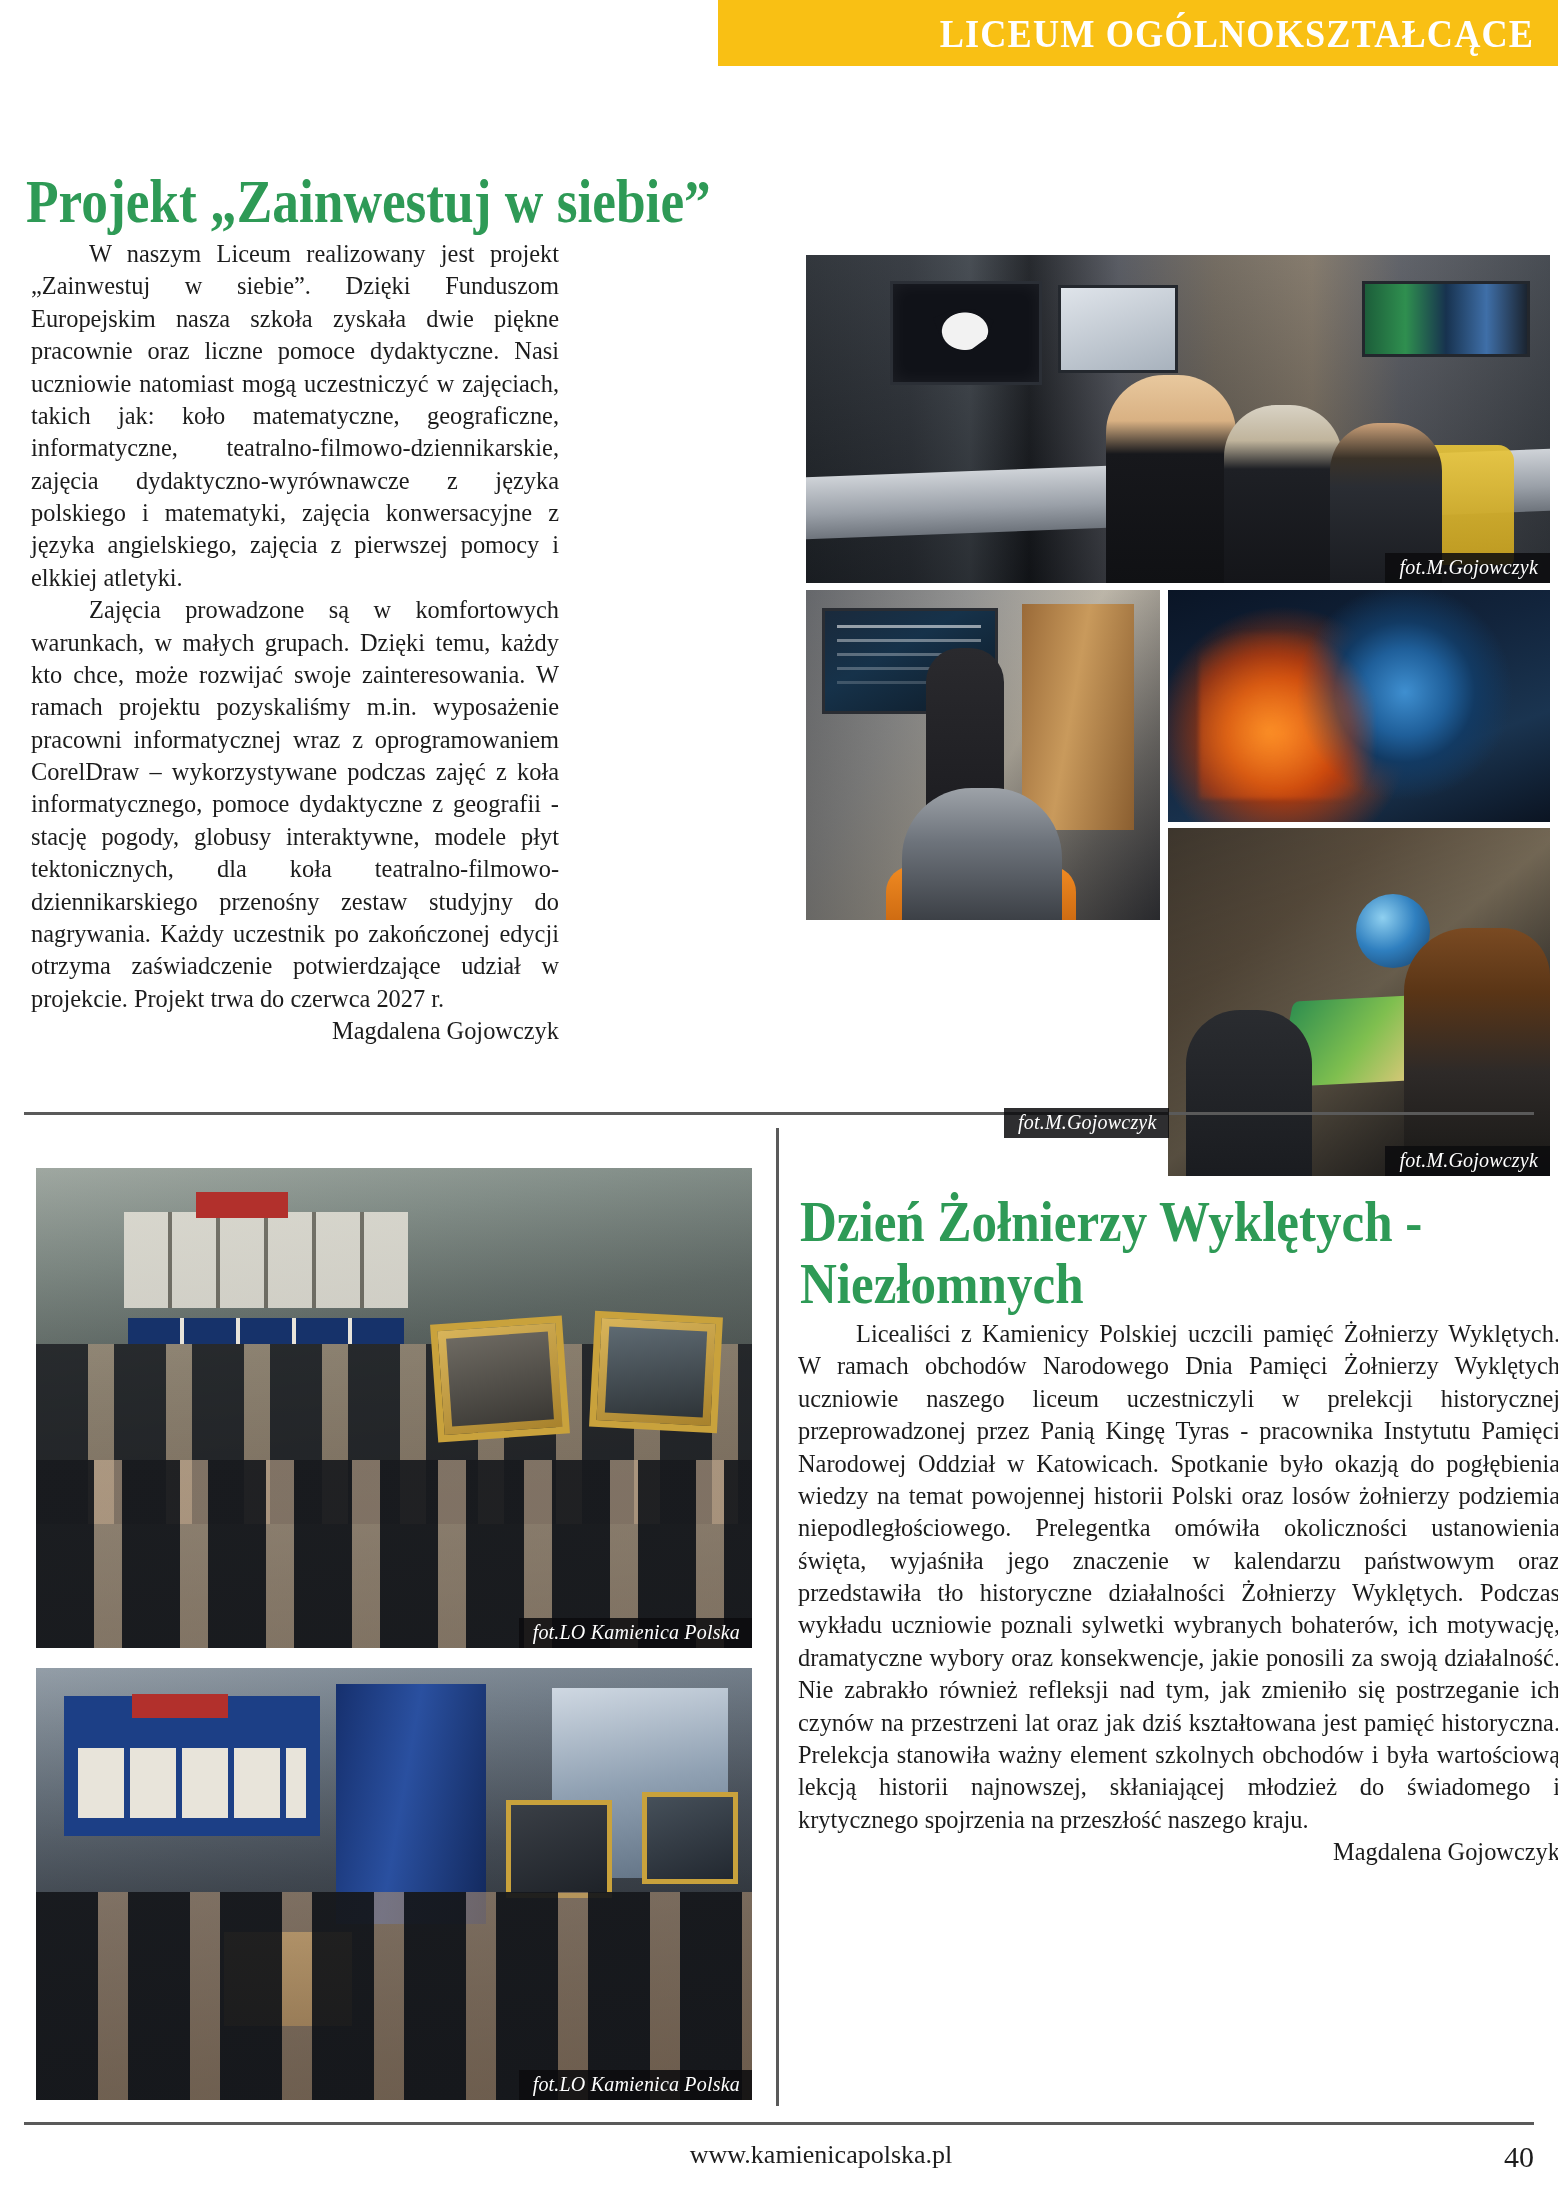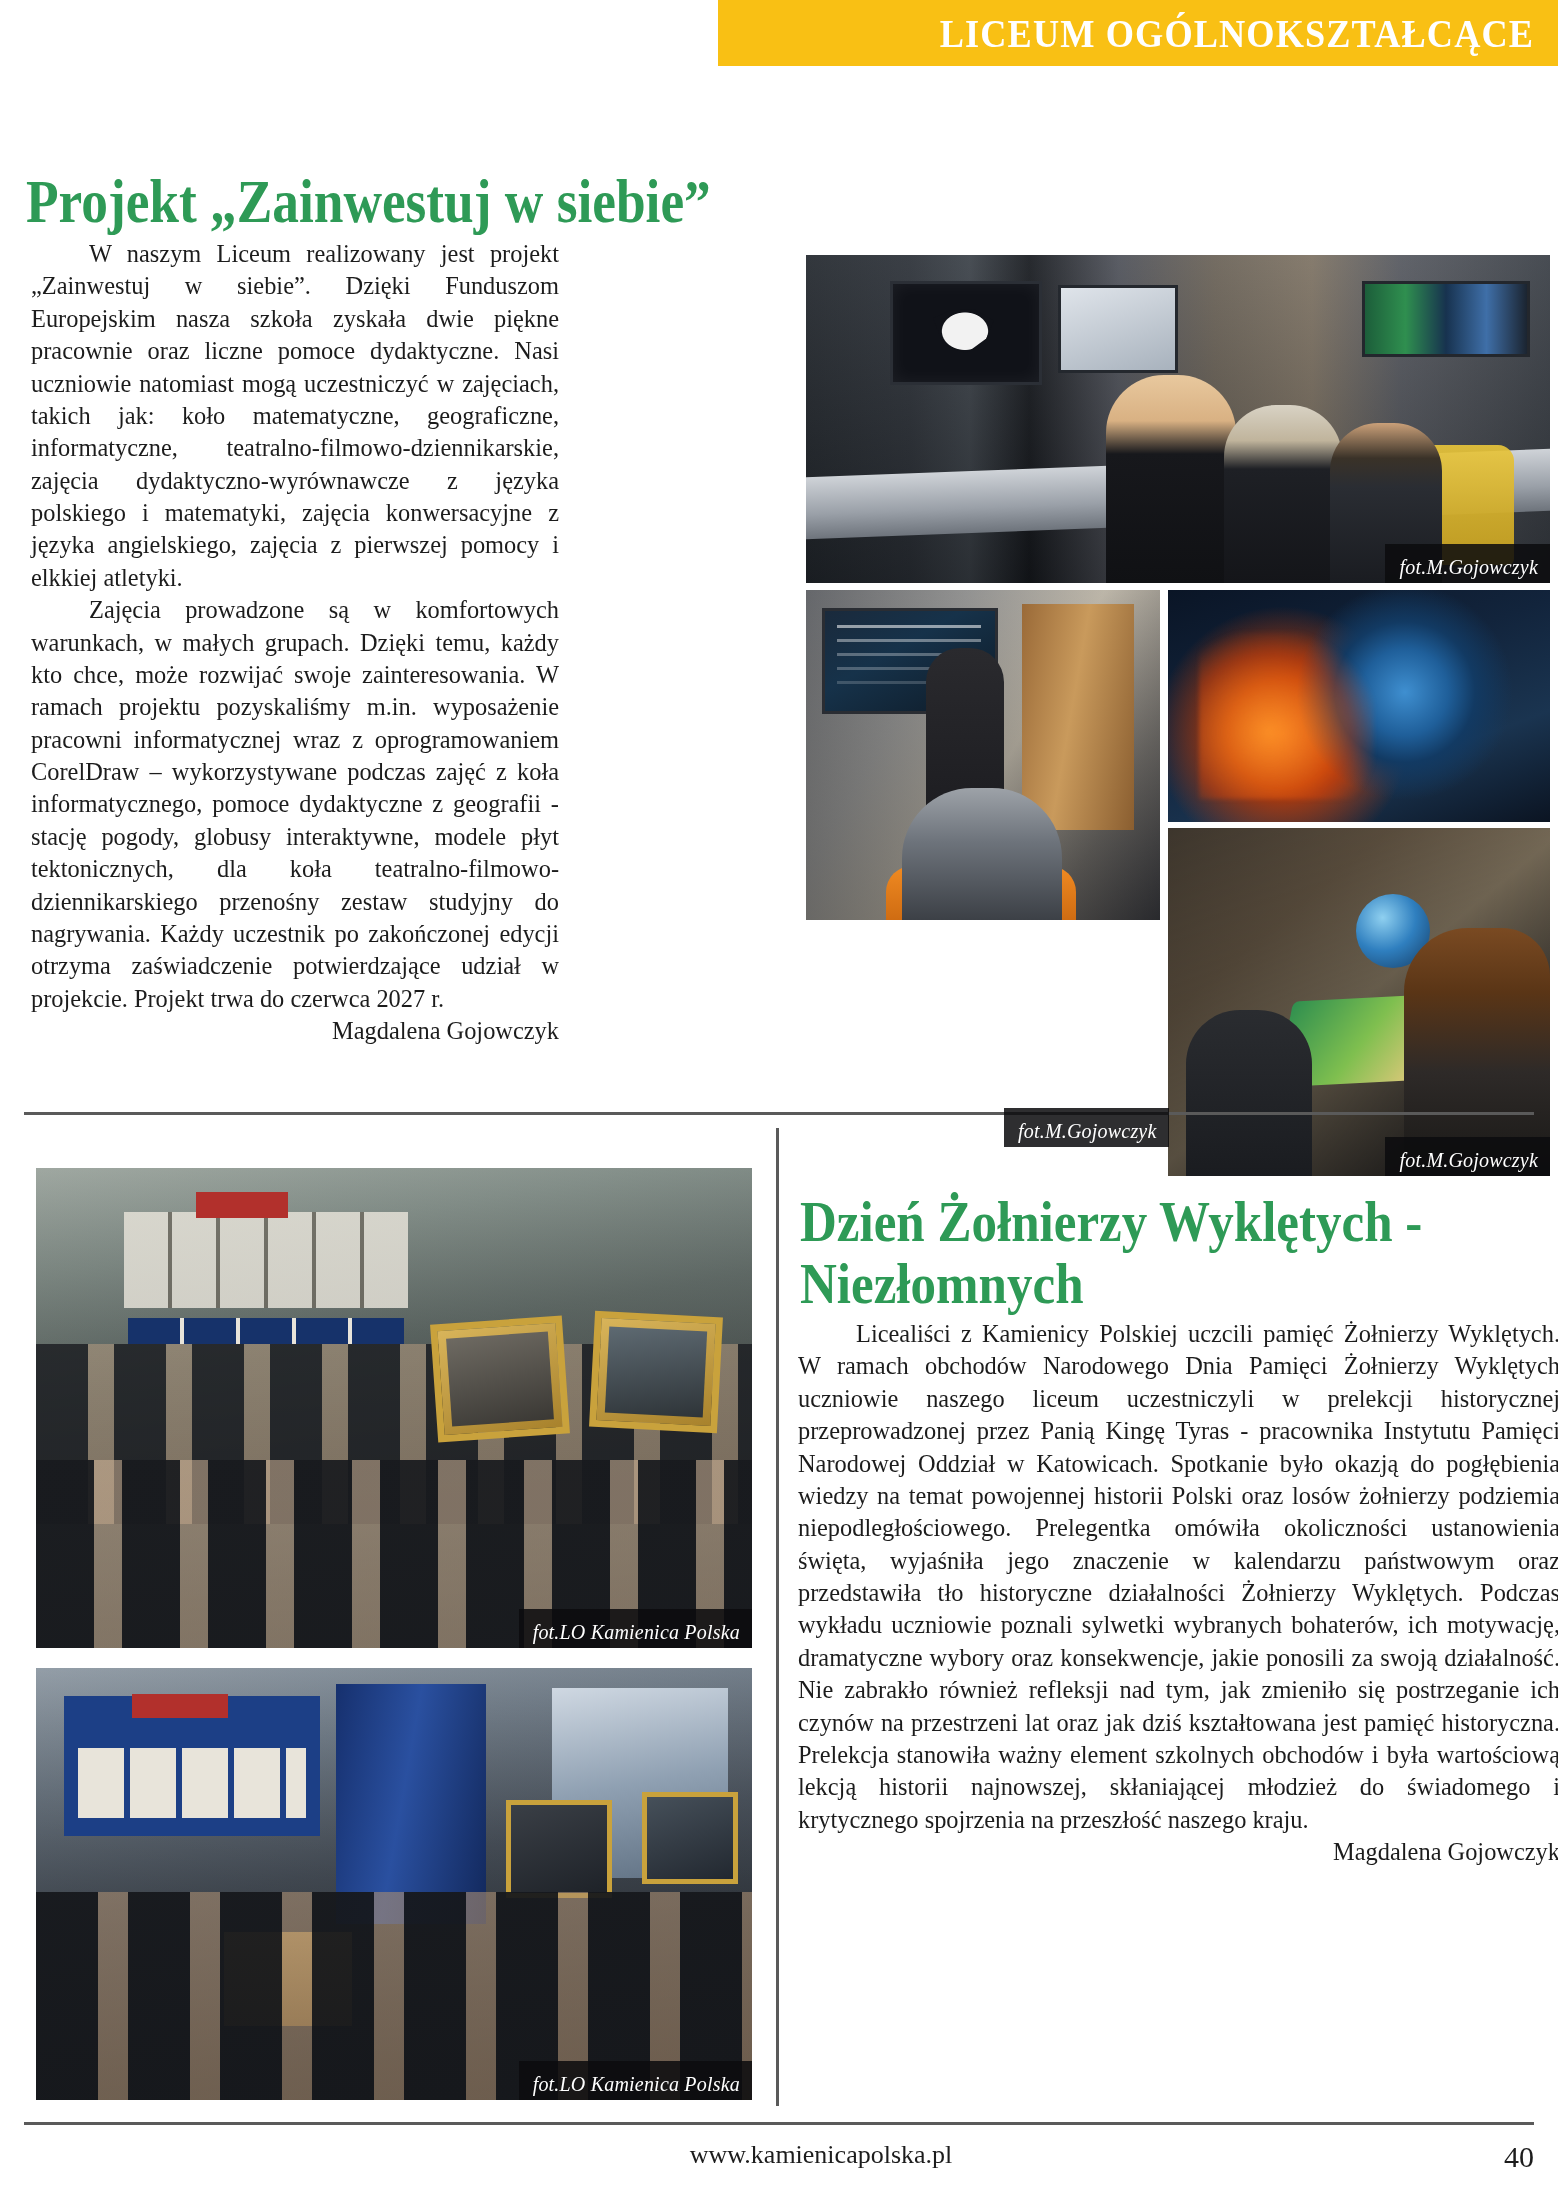--- a/index.html
+++ b/index.html
@@ -96,21 +96,21 @@
     overflow: hidden;
     background: #4a4a52;
   }
   .credit {
     position: absolute;
     right: 0; bottom: 0;
     background: rgba(12,12,14,0.86);
     color: #ffffff;
     font-style: italic;
     font-size: 20px;
-    padding: 12px 12px 4px 14px;
+    padding: 3px 12px 4px 14px;
     white-space: nowrap;
     letter-spacing: 0.2px;
     font-family: "Liberation Serif", "DejaVu Serif", serif;
   }
 
   
   #photo-lab {
     left: 806px; top: 255px;
     width: 744px; height: 328px;
     background:

